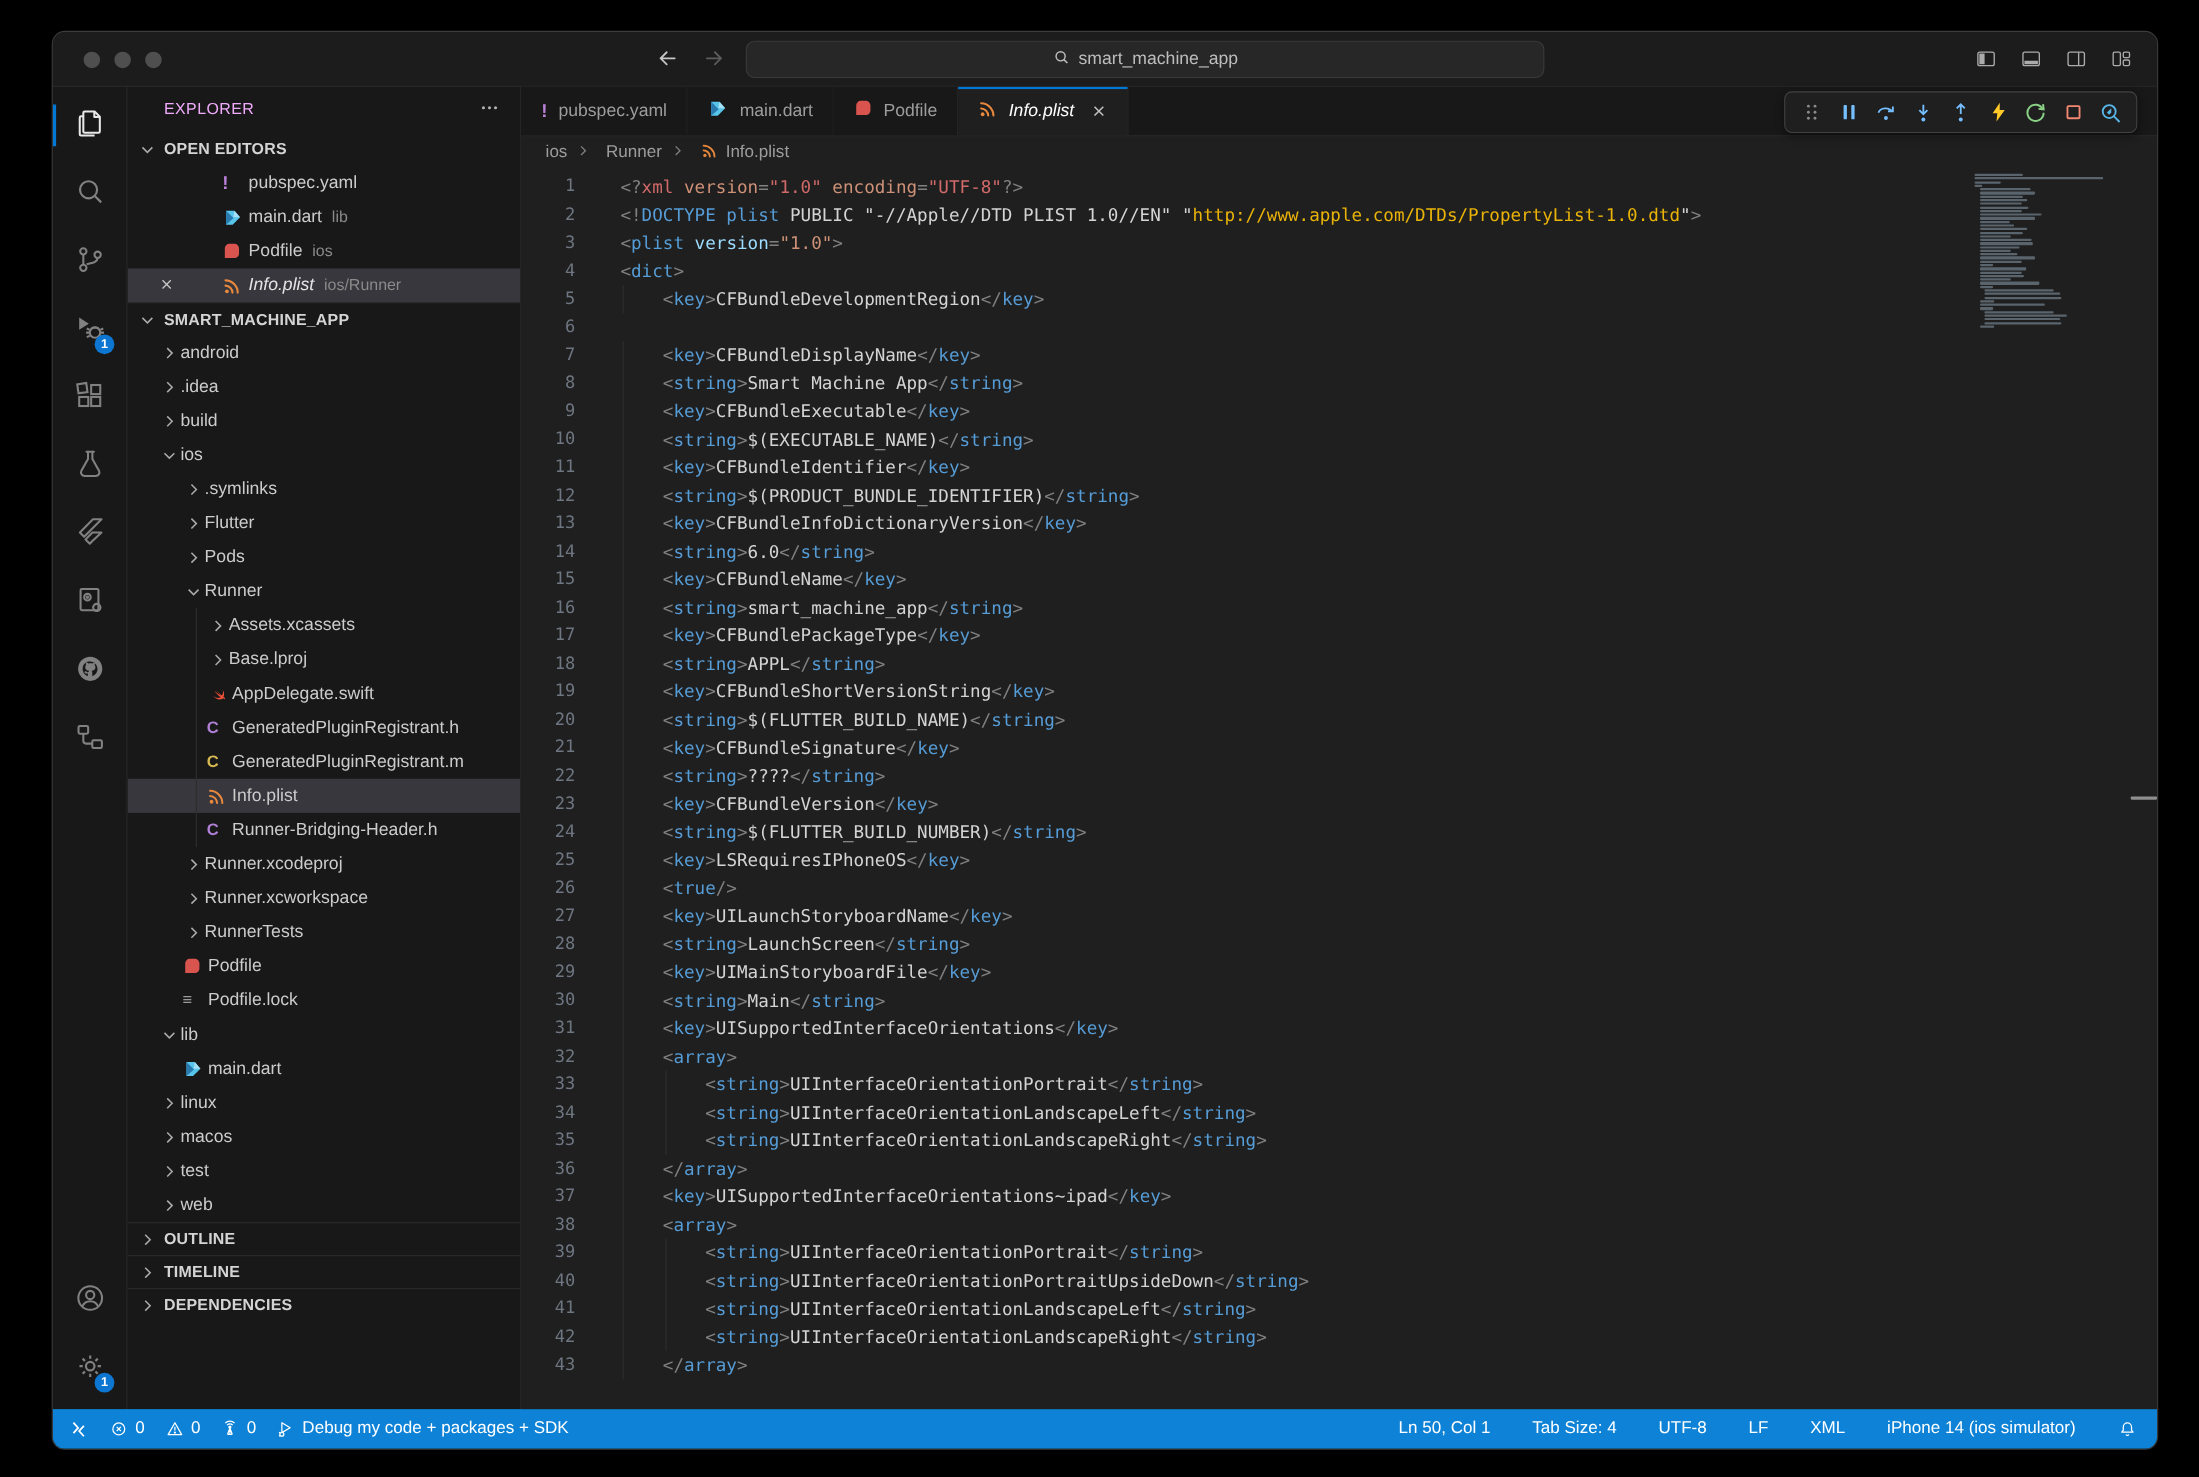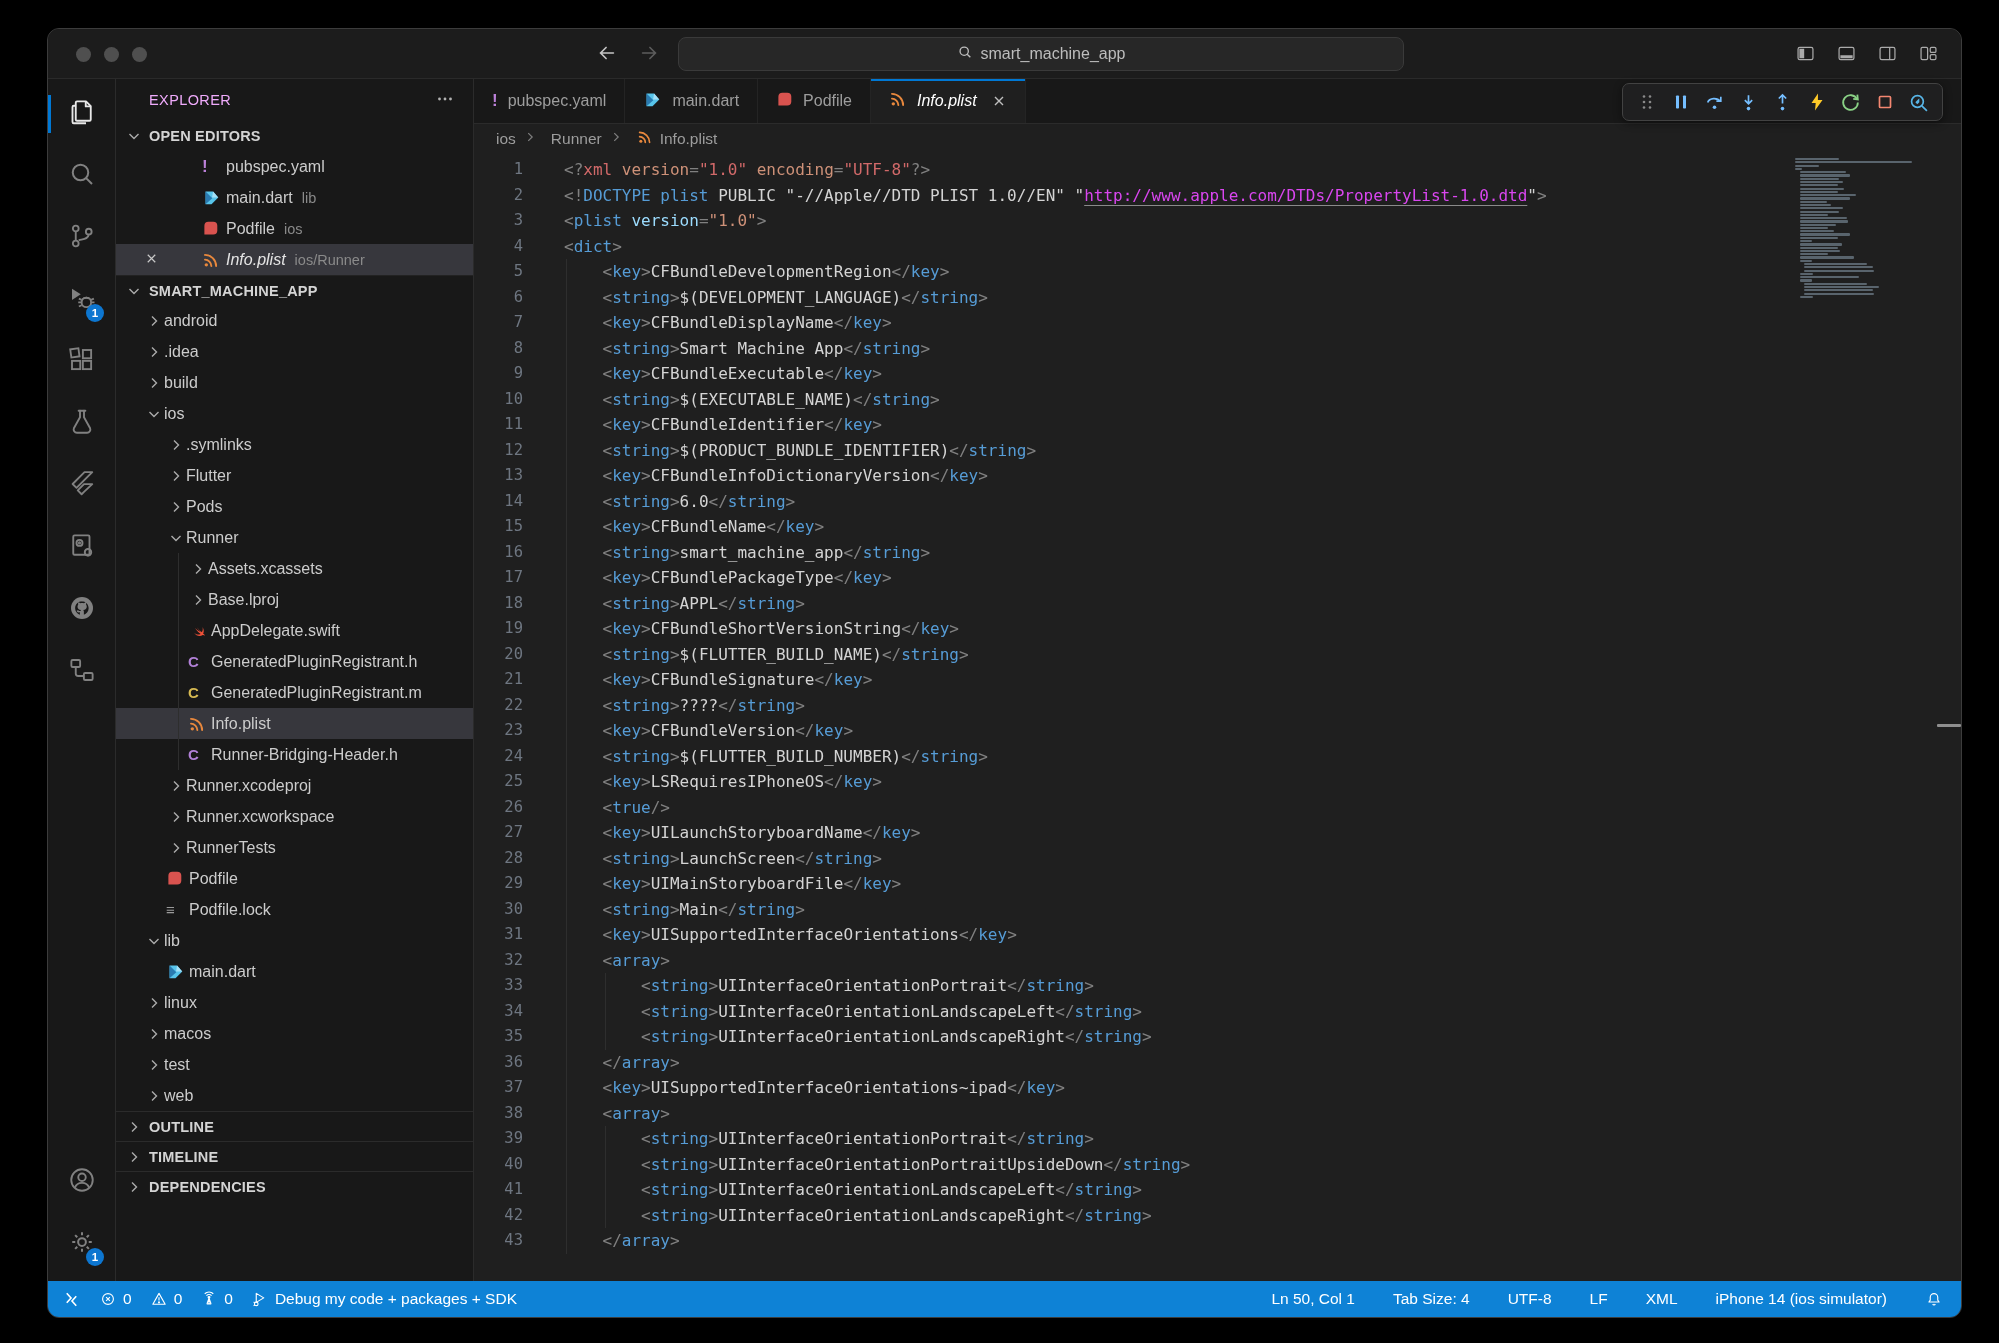--- a/index.html
+++ b/index.html
@@ -80,21 +80,21 @@
   .bc-ic svg { width:16px; height:16px; }
 
   .code { flex:1; position:relative; overflow:hidden; padding-top:3px;
     font-family:"DejaVu Sans Mono",monospace; font-size:16px; line-height:25.5px; }
   .cl { display:flex; height:25.5px; }
   .ln { width:49px; flex:none; text-align:right; color:#6e7681; font-size:15.5px; }
   .ct { margin-left:41px; white-space:pre; position:relative; }
   .ig { position:absolute; top:0; bottom:0; width:1px; background:#2e2e2e; }
   .p { color:#808080; } .tg { color:#569cd6; } .at { color:#9cdcfe; } .st { color:#ce9178; }
   .rd { color:#d16969; } .w { color:#d4d4d4; }
-  .u { color:#d946ef; text-decoration:underline; text-decoration-color:#8a8a8a; text-underline-offset:4px; }
+  .u { color:#eab308; text-decoration-color:#8a8a8a; text-underline-offset:4px; }
   .minimap { position:absolute; top:4px; right:16px; width:150px; }
   .mm-l { height:2.2px; margin-bottom:1.1px; background:#93a9bc; opacity:.5; border-radius:1px; }
   .scroll-mark { position:absolute; right:0; top:570px; width:24px; height:3px; background:#8f8f8f; border-radius:1px; }
 
   
   .statusbar { height:36px; flex:none; background:#0e82d6; display:flex; align-items:center; color:#fff; font-size:15.5px; }
   .sb-left { display:flex; align-items:center; gap:18px; padding-left:14px; }
   .sb-right { margin-left:auto; display:flex; align-items:flex-start; gap:38px; padding-right:18px; }
   .sb-it { display:flex; align-items:center; gap:6px; cursor:pointer; white-space:nowrap; }
   svg { flex:none; }
@@ -754,21 +754,20 @@
             <div class="cl">
               <span class="ln">4</span>
               <span class="ct"><span class="p">&lt;</span><span class="tg">dict</span><span class="p">&gt;</span></span>
             </div>
             <div class="cl">
               <span class="ln">5</span>
               <span class="ct"><i class="ig" style="left: 2px;"></i><span>    </span><span class="p">&lt;</span><span class="tg">key</span><span class="p">&gt;</span><span class="w">CFBundleDevelopmentRegion</span><span class="p">&lt;/</span><span class="tg">key</span><span class="p">&gt;</span></span>
             </div>
             <div class="cl">
               <span class="ln">6</span>
-              <span class="ct"><i class="ig" style="left: 2px;"></i><span>    </span><span class="p">&lt;</span><span class="tg">string</span><span class="p">&gt;</span><span class="w">$(DEVELOPMENT_LANGUAGE)</span><span class="p">&lt;/</span><span class="tg">string</span><span class="p">&gt;</span></span>
             </div>
             <div class="cl">
               <span class="ln">7</span>
               <span class="ct"><i class="ig" style="left: 2px;"></i><span>    </span><span class="p">&lt;</span><span class="tg">key</span><span class="p">&gt;</span><span class="w">CFBundleDisplayName</span><span class="p">&lt;/</span><span class="tg">key</span><span class="p">&gt;</span></span>
             </div>
             <div class="cl">
               <span class="ln">8</span>
               <span class="ct"><i class="ig" style="left: 2px;"></i><span>    </span><span class="p">&lt;</span><span class="tg">string</span><span class="p">&gt;</span><span class="w">Smart Machine App</span><span class="p">&lt;/</span><span class="tg">string</span><span class="p">&gt;</span></span>
             </div>
             <div class="cl">

